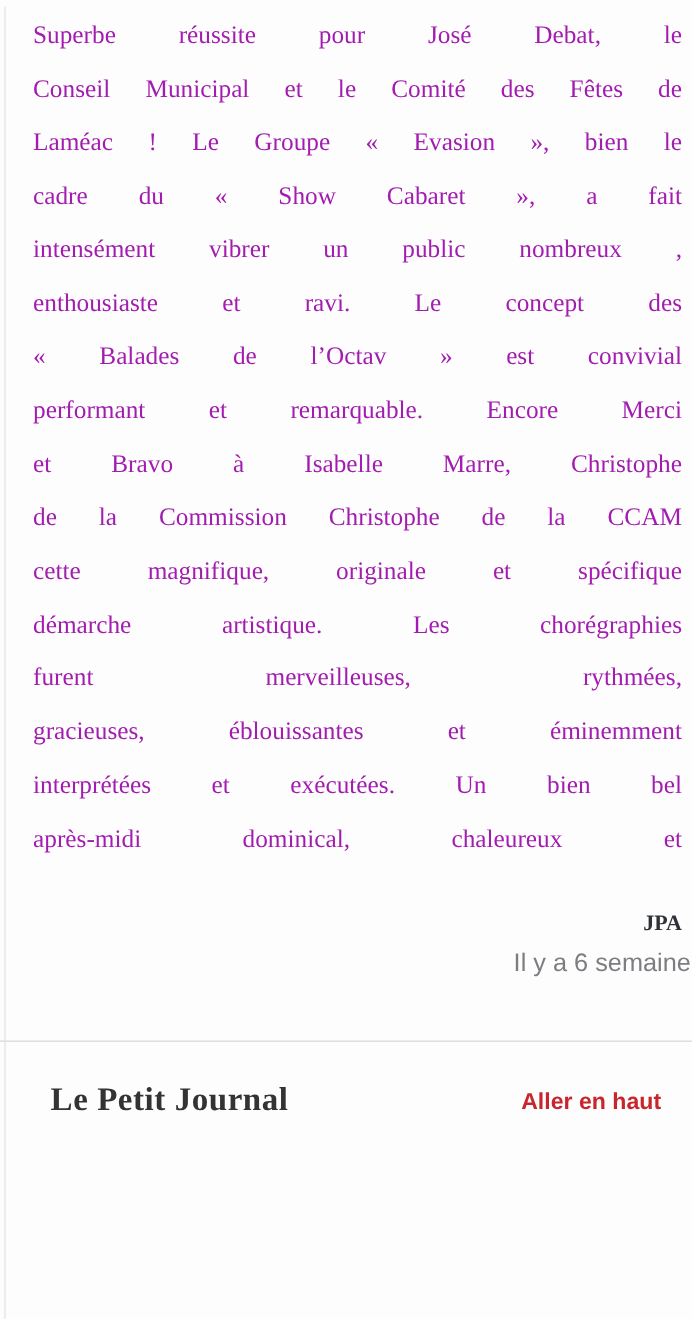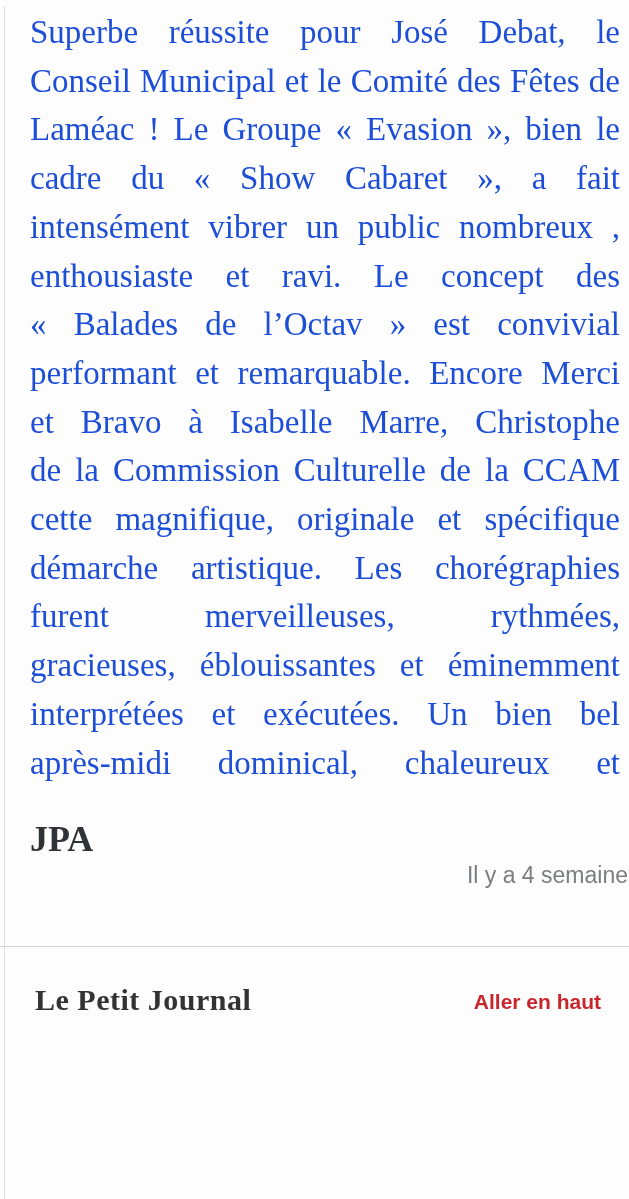--- a/index.html
+++ b/index.html
@@ -19,37 +19,37 @@
     left: 4px;
     top: 6px;
     bottom: 0;
     width: 1px;
     background: #e0e0e0;
   }
   .article {
     padding: 8px 9px 0 30px;
   }
   .paragraph {
-    color: #1d4ed8;
-    font-size: 33px;
+    color: #a21caf;
+    font-size: 23px;
     line-height: 48.7px;
   }
   .pline {
     text-align: justify;
     text-align-last: justify;
     overflow: hidden;
     white-space: normal;
   }
   .pline-last {
     text-align-last: left;
   }
   .signature {
     margin-top: 36px;
-    text-align: left;
-    font-size: 36px;
+    text-align: right;
+    font-size: 20px;
     line-height: 32px;
     font-weight: bold;
     color: #2f3337;
   }
   .timestamp {
     margin-top: 5px;
     margin-right: -8px;
     text-align: right;
     font-family: "Liberation Sans", "DejaVu Sans", sans-serif;
     font-size: 23px;
@@ -61,21 +61,21 @@
     height: 106px;
     border-top: 1px solid #d2d2d2;
     display: flex;
     align-items: center;
     justify-content: space-between;
     padding: 0 28px 0 30px;
     box-sizing: border-box;
     background: #fdfdfd;
   }
   .site-title {
-    margin: 5px;
+    margin: 16px;
     font-size: 30px;
     font-weight: bold;
     color: #333333;
     letter-spacing: 0.5px;
   }
   .back-to-top {
     font-family: "Liberation Sans", "DejaVu Sans", sans-serif;
     font-size: 21px;
     font-weight: bold;
     color: #c8262c;
@@ -95,29 +95,29 @@
     <div class="paragraph" id="paragraph">
         <div class="pline">Superbe réussite pour José Debat, le</div>
         <div class="pline">Conseil Municipal et le Comité des Fêtes de</div>
         <div class="pline">Laméac ! Le Groupe « Evasion », bien le</div>
         <div class="pline">cadre du « Show Cabaret », a fait</div>
         <div class="pline">intensément vibrer un public nombreux ,</div>
         <div class="pline">enthousiaste et ravi. Le concept des</div>
         <div class="pline">« Balades de l’Octav » est convivial</div>
         <div class="pline">performant et remarquable. Encore Merci</div>
         <div class="pline">et Bravo à Isabelle Marre, Christophe</div>
-        <div class="pline">de la Commission Culturelle de la CCAM</div>
+        <div class="pline">de la Commission Christophe de la CCAM</div>
         <div class="pline">cette magnifique, originale et spécifique</div>
         <div class="pline">démarche artistique. Les chorégraphies</div>
         <div class="pline">furent merveilleuses, rythmées,</div>
         <div class="pline">gracieuses, éblouissantes et éminemment</div>
         <div class="pline">interprétées et exécutées. Un bien bel</div>
         <div class="pline">après-midi dominical, chaleureux et</div>
       </div>
     <div class="signature">JPA</div>
-    <div class="timestamp">Il y a 4 semaine</div>
+    <div class="timestamp">Il y a 6 semaine</div>
   </main>
 
   <footer class="footer">
     <h2 class="site-title">Le Petit Journal</h2>
     <a class="back-to-top">Aller en haut</a>
   </footer>
 </div>
 
 </body></html>

